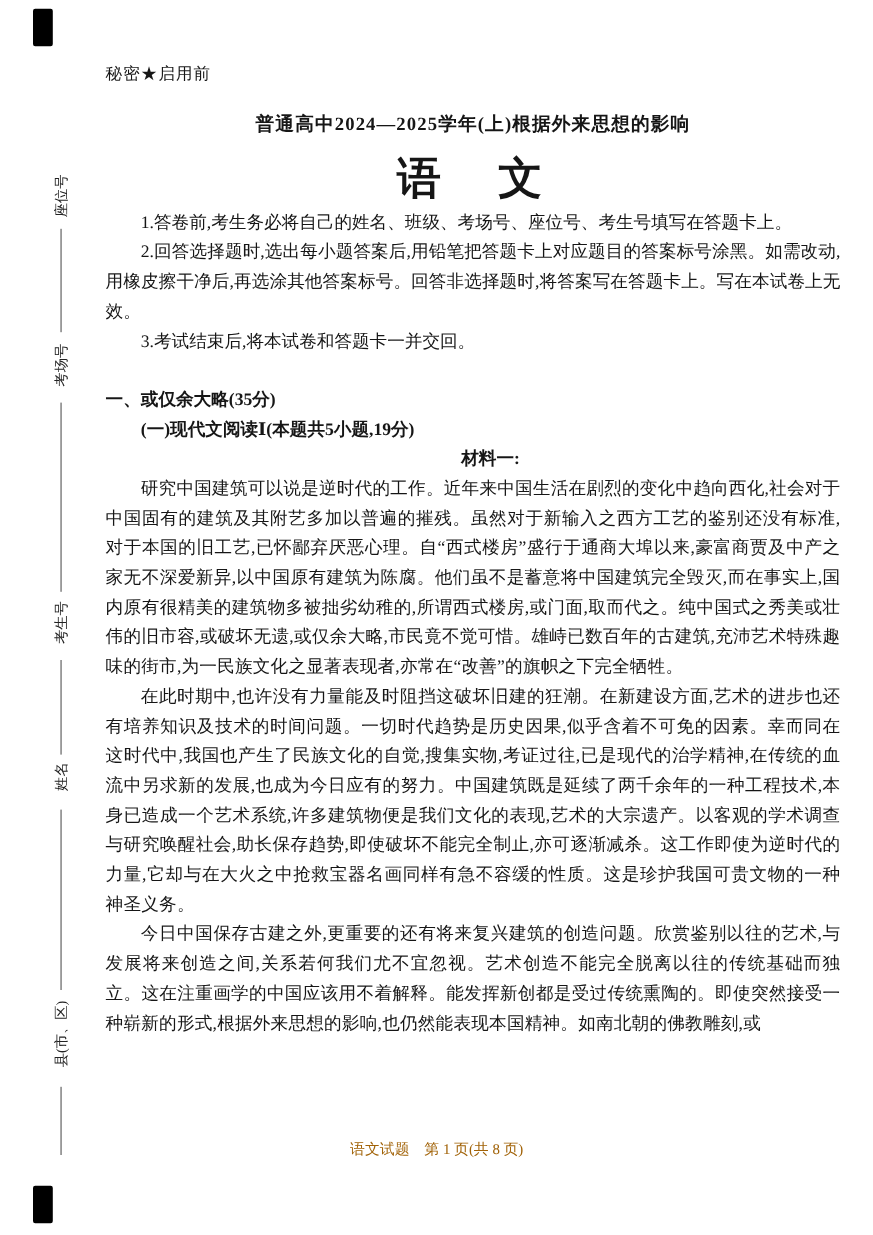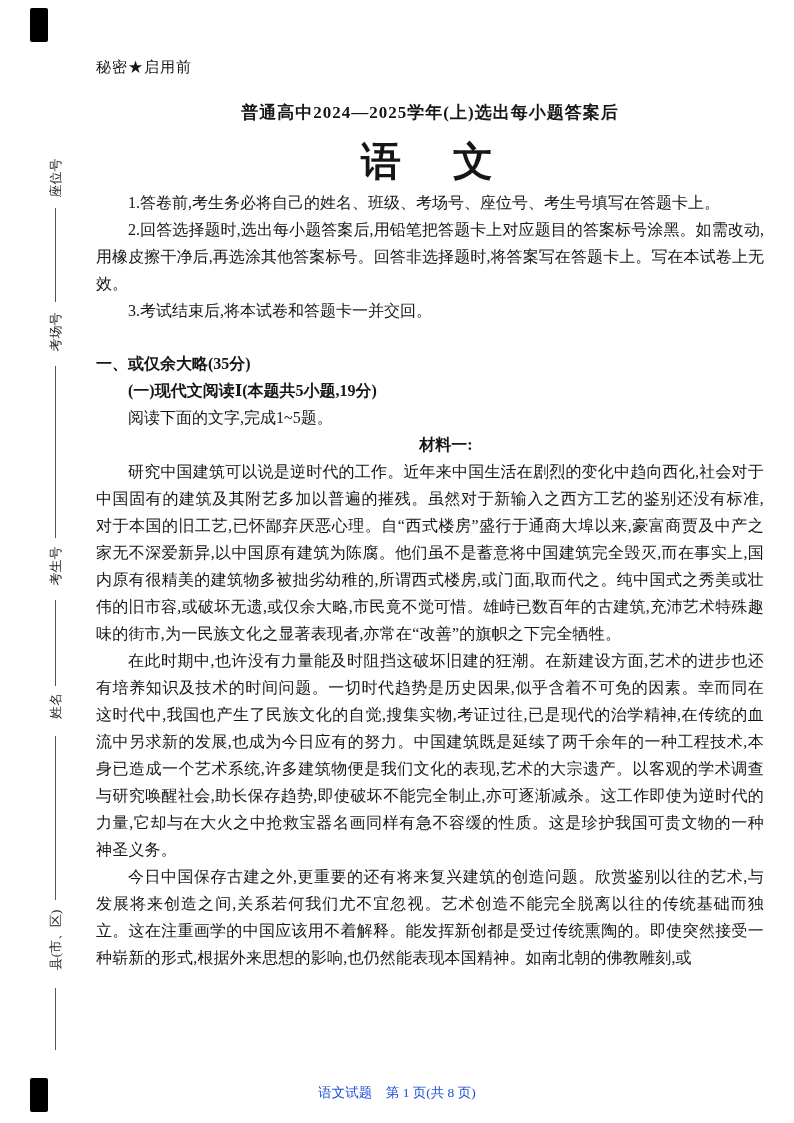--- a/index.html
+++ b/index.html
@@ -27,21 +27,21 @@
   .notice-head{font-weight:bold;font-size:16px;margin-top:14px;line-height:27px;}
   .notice-item{margin:0;font-size:16px;line-height:27px;text-indent:2em;text-align:justify;text-justify:inter-character;}
   .part-heading{font-weight:bold;font-size:16px;margin-top:26px;line-height:27px;}
   .sub-heading{font-weight:bold;font-size:16px;text-indent:2em;line-height:27px;}
   .sub-line{font-size:16px;text-indent:2em;line-height:27px;}
   .bold{font-weight:bold;text-align:center;}
   .body-para{
     margin:0;font-size:16px;line-height:27px;text-indent:2em;
     text-align:justify;text-justify:inter-character;letter-spacing:0.2px;
   }
-  .footer{position:absolute;left:0;right:0;top:1036px;text-align:center;font-size:13.5px;color:#1d4ed8;margin-top:48px;}
+  .footer{position:absolute;left:0;right:0;top:1036px;text-align:center;font-size:13.5px;color:#a16207;}
 </style>
 </head>
 <body>
 
 <div class="sheet">
 
   <div class="corner-mark top"></div>
   <div class="corner-mark bottom"></div>
 
   <div class="vfield" style="top:178px">
@@ -64,30 +64,29 @@
   </div>
   <div class="vline" style="top:736px;height:164px"></div>
 
   <div class="vfield" style="top:940px">
     <span>县(市、区)</span>
   </div>
   <div class="vline" style="top:988px;height:62px"></div>
 
   <div class="content">
     <div class="security">秘密★启用前</div>
-    <div class="exam-title">普通高中2024—2025学年(上)选出每小题答案后</div>
+    <div class="exam-title">普通高中2024—2025学年(上)根据外来思想的影响</div>
     <div class="subject">语　文</div>
 
     <p class="notice-item">1.答卷前,考生务必将自己的姓名、班级、考场号、座位号、考生号填写在答题卡上。</p>
     <p class="notice-item">2.回答选择题时,选出每小题答案后,用铅笔把答题卡上对应题目的答案标号涂黑。如需改动,用橡皮擦干净后,再选涂其他答案标号。回答非选择题时,将答案写在答题卡上。写在本试卷上无效。</p>
     <p class="notice-item">3.考试结束后,将本试卷和答题卡一并交回。</p>
 
     <div class="part-heading">一、或仅余大略(35分)</div>
     <div class="sub-heading">(一)现代文阅读Ⅰ(本题共5小题,19分)</div>
-    <div class="sub-line">阅读下面的文字,完成1~5题。</div>
     <div class="sub-line bold">材料一:</div>
 
     <p class="body-para">研究中国建筑可以说是逆时代的工作。近年来中国生活在剧烈的变化中趋向西化,社会对于中国固有的建筑及其附艺多加以普遍的摧残。虽然对于新输入之西方工艺的鉴别还没有标准,对于本国的旧工艺,已怀鄙弃厌恶心理。自“西式楼房”盛行于通商大埠以来,豪富商贾及中产之家无不深爱新异,以中国原有建筑为陈腐。他们虽不是蓄意将中国建筑完全毁灭,而在事实上,国内原有很精美的建筑物多被拙劣幼稚的,所谓西式楼房,或门面,取而代之。纯中国式之秀美或壮伟的旧市容,或破坏无遗,或仅余大略,市民竟不觉可惜。雄峙已数百年的古建筑,充沛艺术特殊趣味的街市,为一民族文化之显著表现者,亦常在“改善”的旗帜之下完全牺牲。</p>
     <p class="body-para">在此时期中,也许没有力量能及时阻挡这破坏旧建的狂潮。在新建设方面,艺术的进步也还有培养知识及技术的时间问题。一切时代趋势是历史因果,似乎含着不可免的因素。幸而同在这时代中,我国也产生了民族文化的自觉,搜集实物,考证过往,已是现代的治学精神,在传统的血流中另求新的发展,也成为今日应有的努力。中国建筑既是延续了两千余年的一种工程技术,本身已造成一个艺术系统,许多建筑物便是我们文化的表现,艺术的大宗遗产。以客观的学术调查与研究唤醒社会,助长保存趋势,即使破坏不能完全制止,亦可逐渐减杀。这工作即使为逆时代的力量,它却与在大火之中抢救宝器名画同样有急不容缓的性质。这是珍护我国可贵文物的一种神圣义务。</p>
     <p class="body-para">今日中国保存古建之外,更重要的还有将来复兴建筑的创造问题。欣赏鉴别以往的艺术,与发展将来创造之间,关系若何我们尤不宜忽视。艺术创造不能完全脱离以往的传统基础而独立。这在注重画学的中国应该用不着解释。能发挥新创都是受过传统熏陶的。即使突然接受一种崭新的形式,根据外来思想的影响,也仍然能表现本国精神。如南北朝的佛教雕刻,或</p>
   </div>
 
   <div class="footer">语文试题　第 1 页(共 8 页)</div>
 </div>
 

